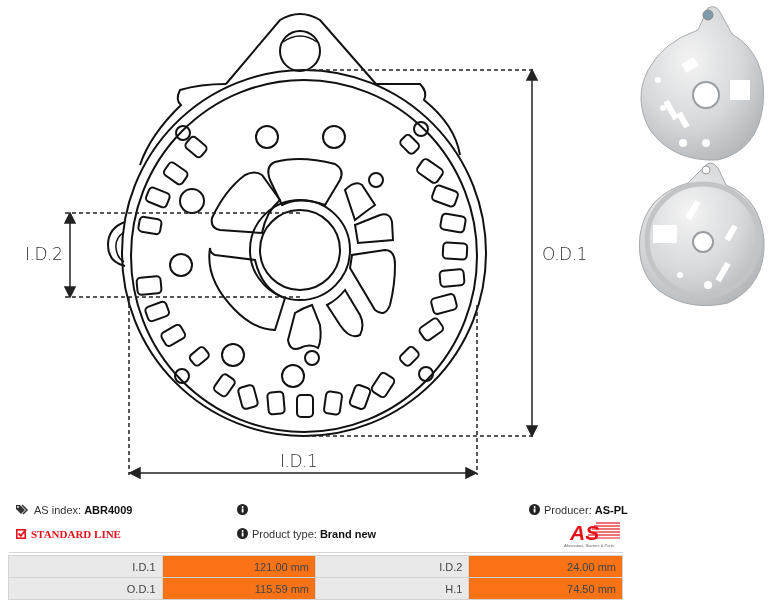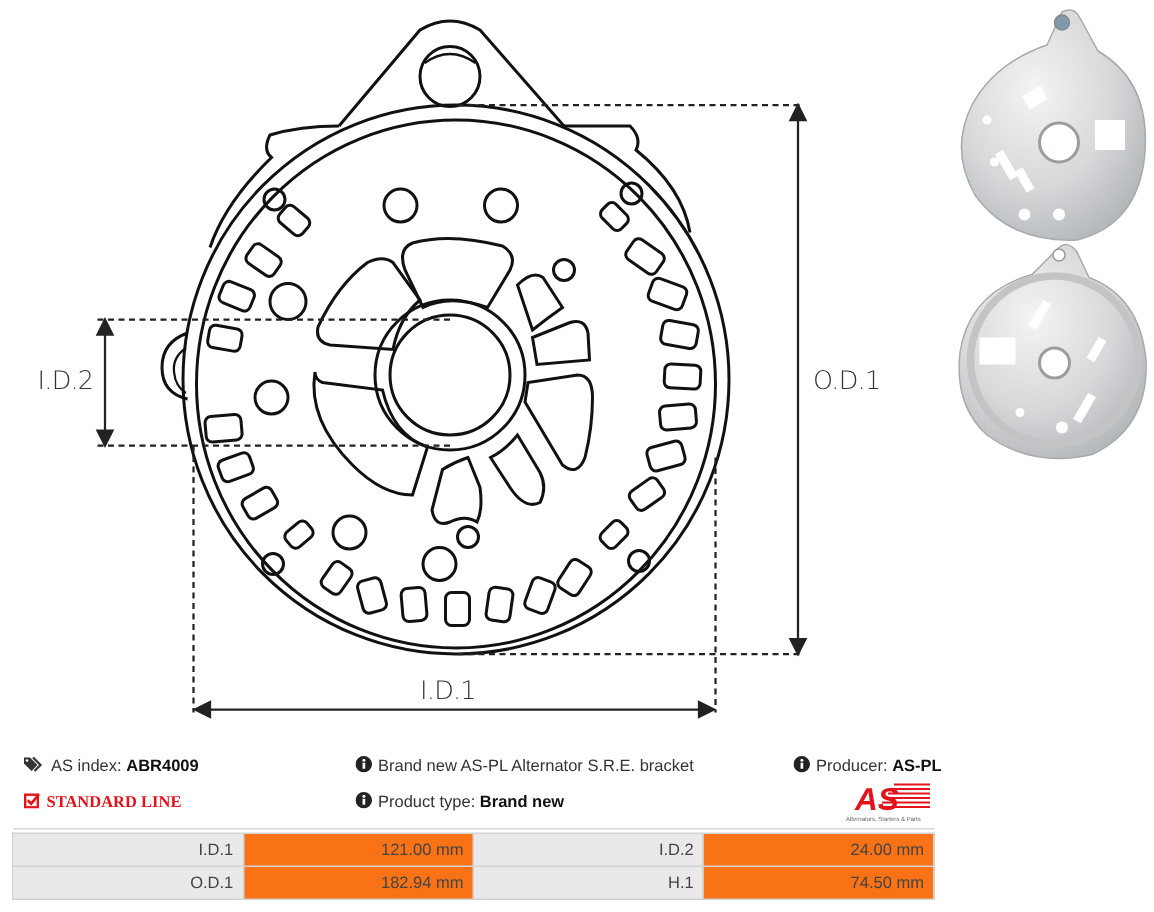--- a/index.html
+++ b/index.html
@@ -164,21 +164,21 @@
   <b>ABR4009</b>
 </div>
 
 <div class="info" style="left:237px; top:504px;">
   <span class="ico">
     <svg width="11" height="11" viewBox="0 0 11 11">
         <circle cx="5.5" cy="5.5" r="5.5" fill="#222"></circle>
         <rect x="4.7" y="4.5" width="1.8" height="4" fill="#fff"></rect>
         <circle cx="5.6" cy="2.9" r="1" fill="#fff"></circle>
       </svg>
-  </span><span>Brand new AS-PL Alternator S.R.E. bracket</span>
+  </span>
 </div>
 
 <div class="info" style="left:529px; top:504px;">
   <span class="ico">
     <svg width="11" height="11" viewBox="0 0 11 11">
         <circle cx="5.5" cy="5.5" r="5.5" fill="#222"></circle>
         <rect x="4.7" y="4.5" width="1.8" height="4" fill="#fff"></rect>
         <circle cx="5.6" cy="2.9" r="1" fill="#fff"></circle>
       </svg>
   </span><span>Producer:</span>
@@ -225,18 +225,18 @@
 <table class="specs">
   <tbody>
       <tr>
     <td class="k">I.D.1</td>
     <td class="v">121.00 mm</td>
     <td class="k">I.D.2</td>
     <td class="v">24.00 mm</td>
   </tr>
   <tr>
     <td class="k">O.D.1</td>
-    <td class="v">182.94 mm</td>
+    <td class="v">115.59 mm</td>
     <td class="k">H.1</td>
     <td class="v">74.50 mm</td>
   </tr>
 </tbody>
   </table>
 
 </body></html>

